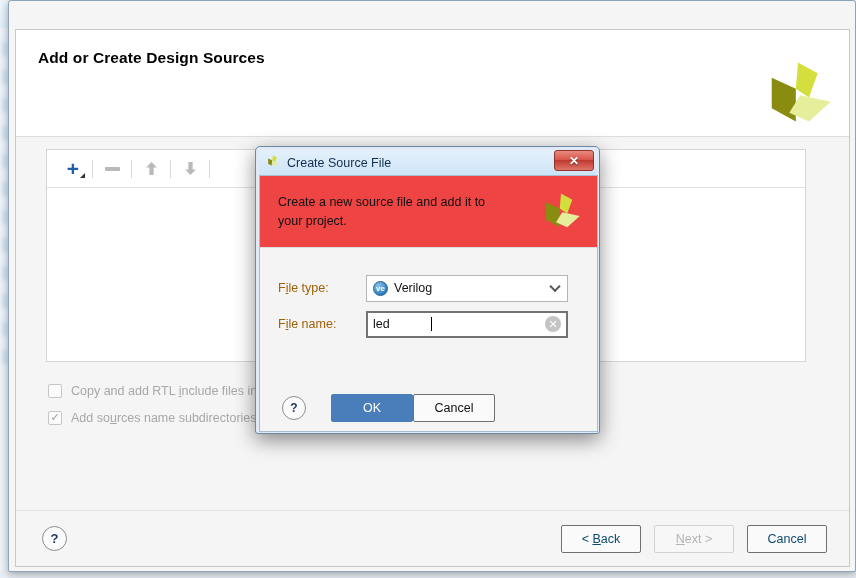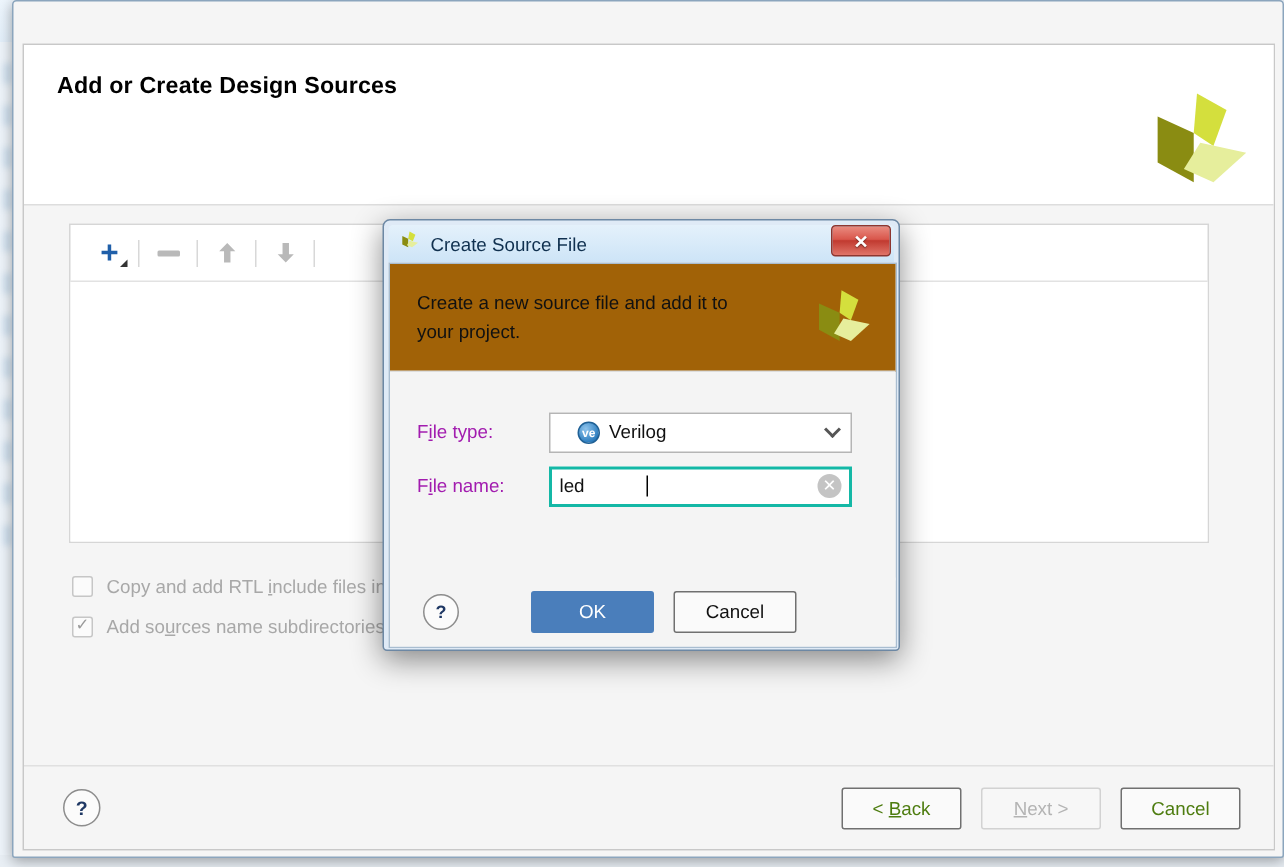--- a/index.html
+++ b/index.html
@@ -166,21 +166,21 @@
   .footer-btns {
     margin-left: auto; margin-right: 22px;
     display: flex; gap: 13px;
   }
   .wbtn {
     width: 80px; height: 28px;
     font-size: 12.5px; font-family: "Liberation Sans", sans-serif;
     background: #fafafa;
     border: 1px solid #707070;
     border-radius: 2px;
-    color: #4d7c0f; cursor: pointer;
+    color: #0c4a6e; cursor: pointer;
   }
   .wbtn.disabled {
     color: #b4b4b4; border-color: #d2d2d2; background: #f7f7f7;
   }
   .wbtn u { text-decoration: underline; }
 
   
   #modal {
     position: absolute;
     left: 255px; top: 146px;
@@ -210,56 +210,56 @@
     color: #fff; font-size: 12px; font-weight: bold;
     text-shadow: 0 1px 1px rgba(0,0,0,.5);
   }
   .modal-body {
     position: absolute; left: 3px; top: 28px;
     width: 339px; height: 257px;
     background: #fff;
     border: 1px solid #a9bdd0;
   }
   .modal-banner {
-    height: 72px; background: #a16207;
+    height: 72px; background: #ef4444;
     padding: 17px 18px 0 18px;
     position: relative;
     border-bottom: 1px solid #ddd;
   }
   .modal-banner p {
     font-size: 12.5px; line-height: 19px; color: #111; max-width: 230px;
   }
   .modal-banner .logo-small { position: absolute; right: 16px; top: 15px; }
   .modal-form {
     background: #f4f4f4;
     height: 139px;
     padding: 22px 0 0 0;
     position: relative;
   }
   .frow {
     display: flex; align-items: center;
     height: 36px;
     padding-left: 18px;
   }
   .flabel {
-    width: 88px; font-size: 12.5px; color: #a21caf;
+    width: 88px; font-size: 12.5px; color: #a16207;
   }
   .flabel u { text-decoration: underline; }
   .fcontrol {
     width: 202px; height: 27px;
     background: #fff;
     border: 1px solid #b5b5b5;
     display: flex; align-items: center;
     padding: 0 6px;
     position: relative;
     font-size: 12.5px; color: #111;
     gap: 6px;
   }
   .fcontrol.focused {
-    border: 2px solid #14b8a6;
+    border: 2px solid #737373;
     padding: 0 5px;
     gap: 40px;
   }
   .chev {
     position: absolute; right: 8px; top: 50%;
     width: 8px; height: 8px;
     border-right: 2px solid #555; border-bottom: 2px solid #555;
     transform: translateY(-70%) rotate(45deg);
   }
   .clear-x {
@@ -275,37 +275,36 @@
     width: 1px; height: 14px; background: #000;
     margin-left: 1px;
   }
   .ve-icon {
     width: 15px; height: 15px; border-radius: 50%;
     background: radial-gradient(circle at 35% 30%, #8fc4ec, #2f7fc0 70%, #1c5c93);
     border: 1px solid #1f6095;
     color: #fff; font-size: 8px; font-weight: bold;
     display: flex; align-items: center; justify-content: center;
     flex: 0 0 auto;
-    margin-left: 12px;
   }
   .folder-icon { width: 16px; height: 14px; position: relative; flex: 0 0 auto; }
   .modal-footer {
     position: absolute; left: 0; bottom: 0;
     width: 337px; height: 46px;
     background: #f4f4f4;
     display: flex; align-items: center;
   }
   .modal-help {
     width: 24px; height: 24px; border-radius: 50%;
     border: 1px solid #8d8d8d; background: #fbfbfb;
     display: flex; align-items: center; justify-content: center;
     color: #1f3864; font-weight: bold; font-size: 12px;
     margin-left: 22px;
   }
-  .mbtns { margin-left: 48px; display: flex; gap: 13px; }
+  .mbtns { margin-left: 25px; display: flex; }
   .mbtn {
     width: 82px; height: 28px;
     font-size: 12.5px; font-family: "Liberation Sans", sans-serif;
     border-radius: 2px; cursor: pointer;
   }
   .mbtn.primary {
     background: #4a7ebb; border: 1px solid #4a7ebb; color: #fff;
   }
   .mbtn.normal { background: #fafafa; border: 1px solid #707070; color: #111; }
 </style>

